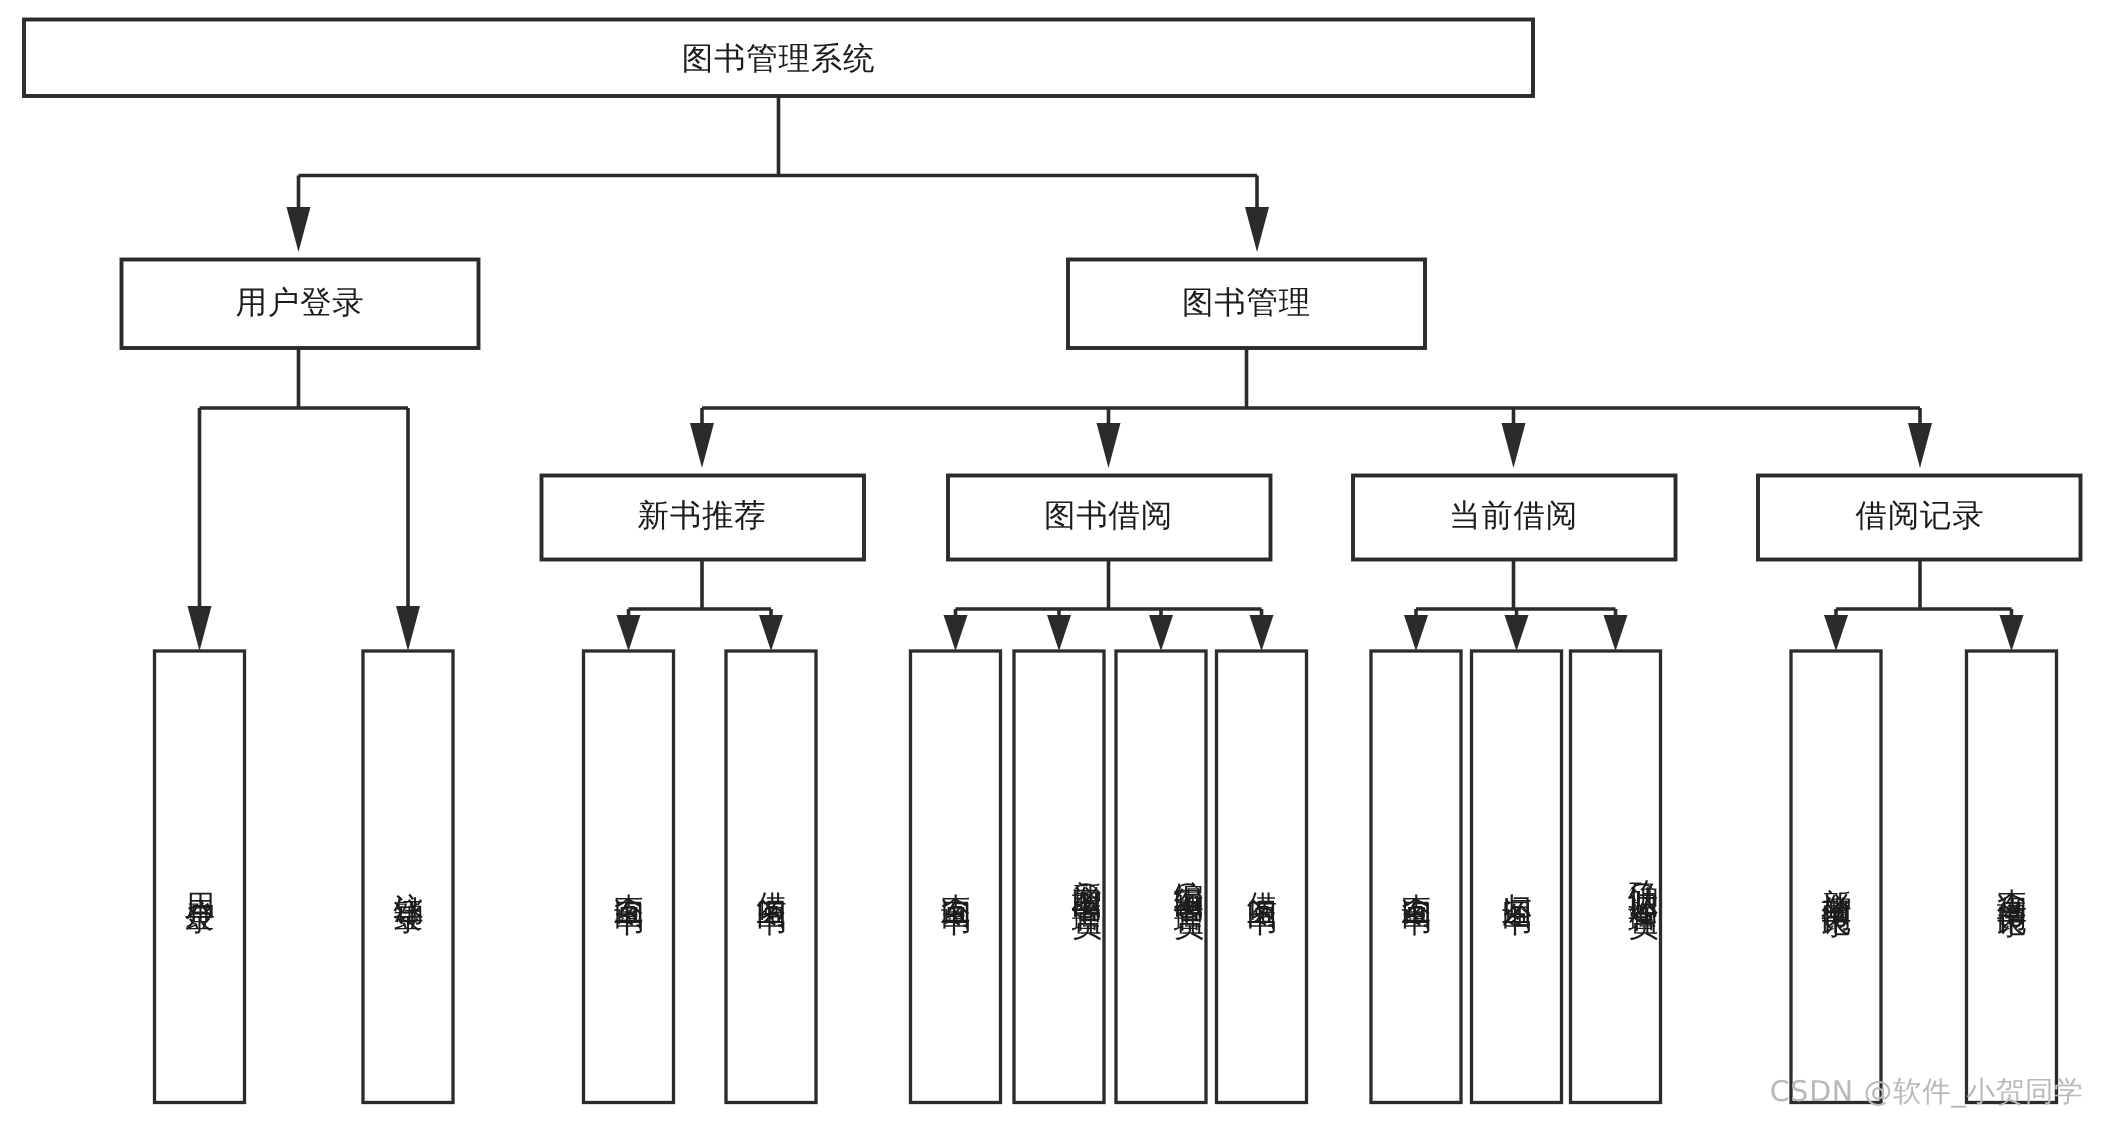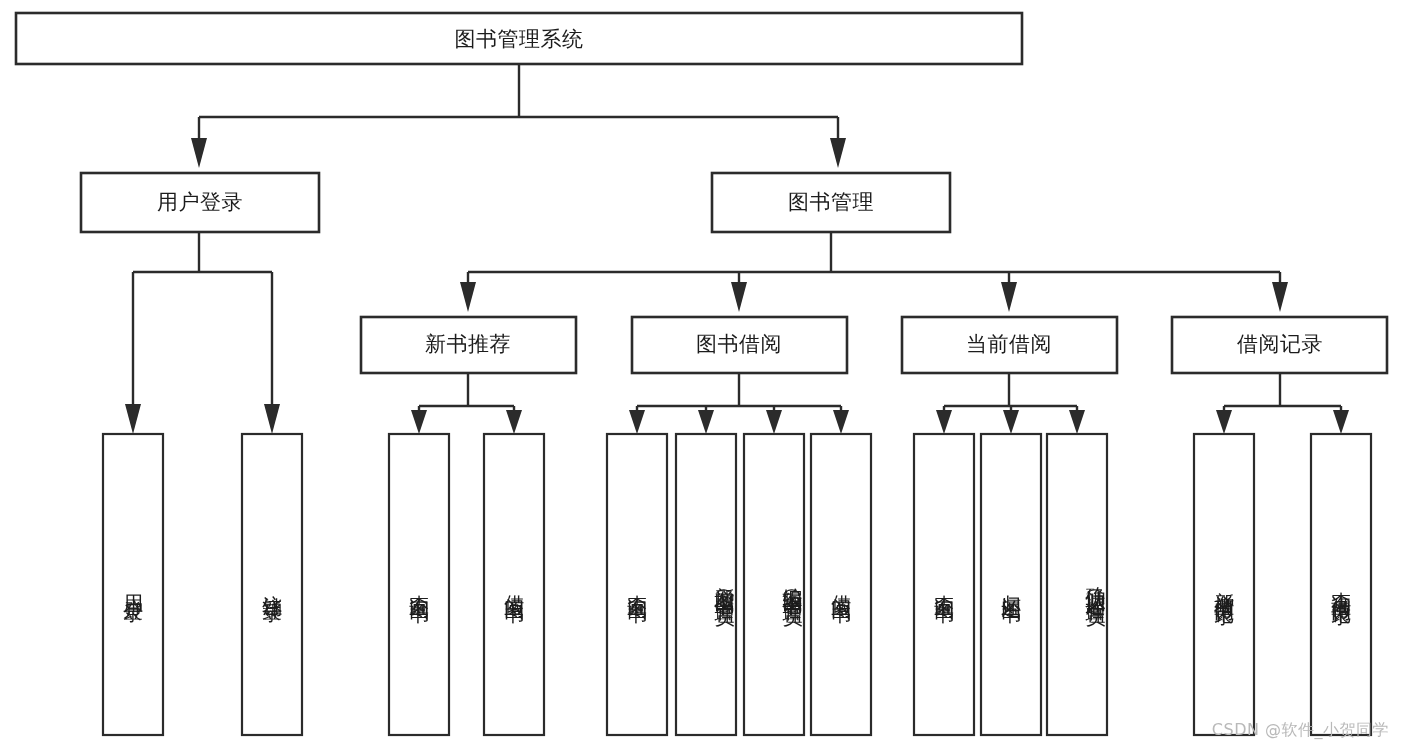--- a/index.html
+++ b/index.html
@@ -72,21 +72,21 @@
     justify-content: center;
     text-align: center;
     white-space: nowrap;
     pointer-events: none;
   }
   .watermark {
     position: absolute;
     right: 16px;
     bottom: 6px;
     font-family: "DejaVu Sans", "Liberation Sans", sans-serif;
-    font-size: 16px;
+    font-size: 19px;
     color: #b9b9b9;
     letter-spacing: 0.5px;
     white-space: nowrap;
   }
 </style>
 </head>
 <body>
 
 <div id="diagram-root">
 

